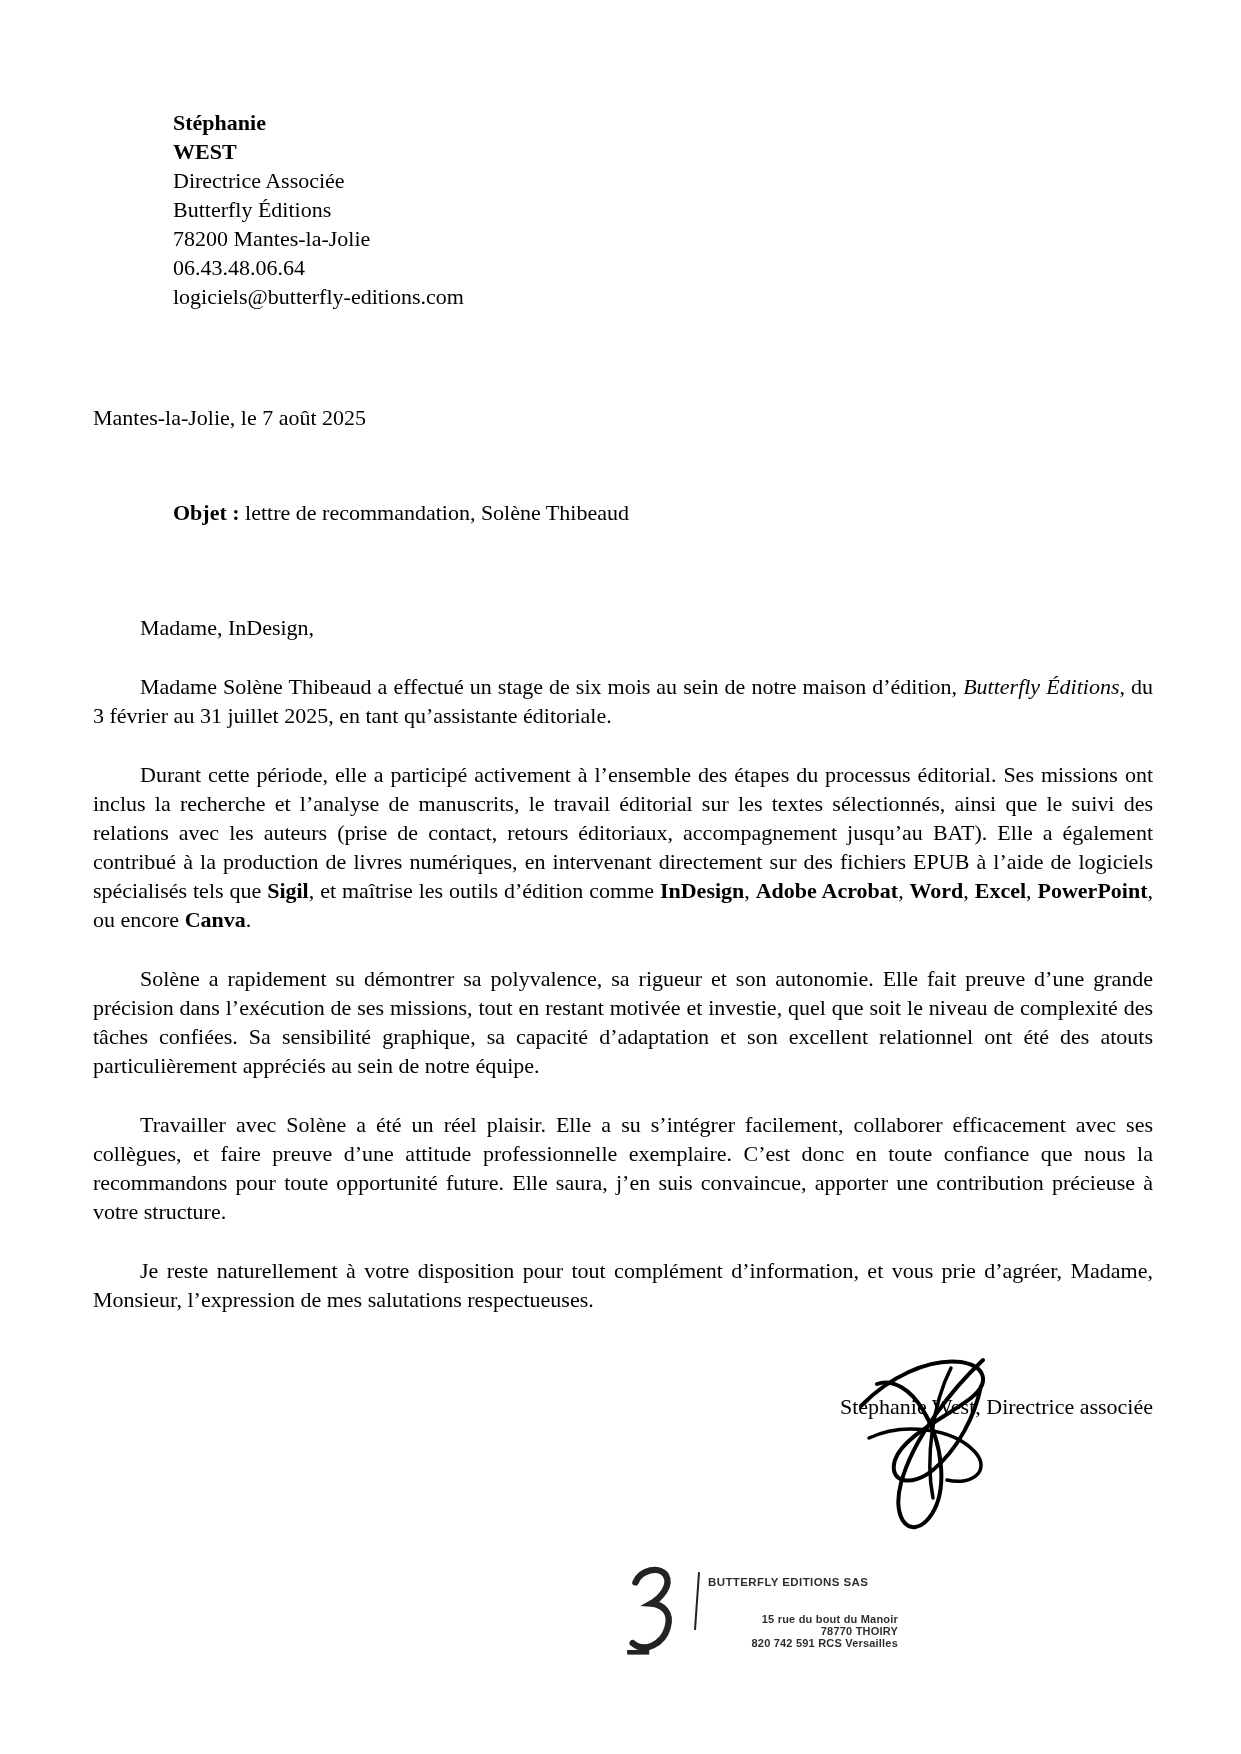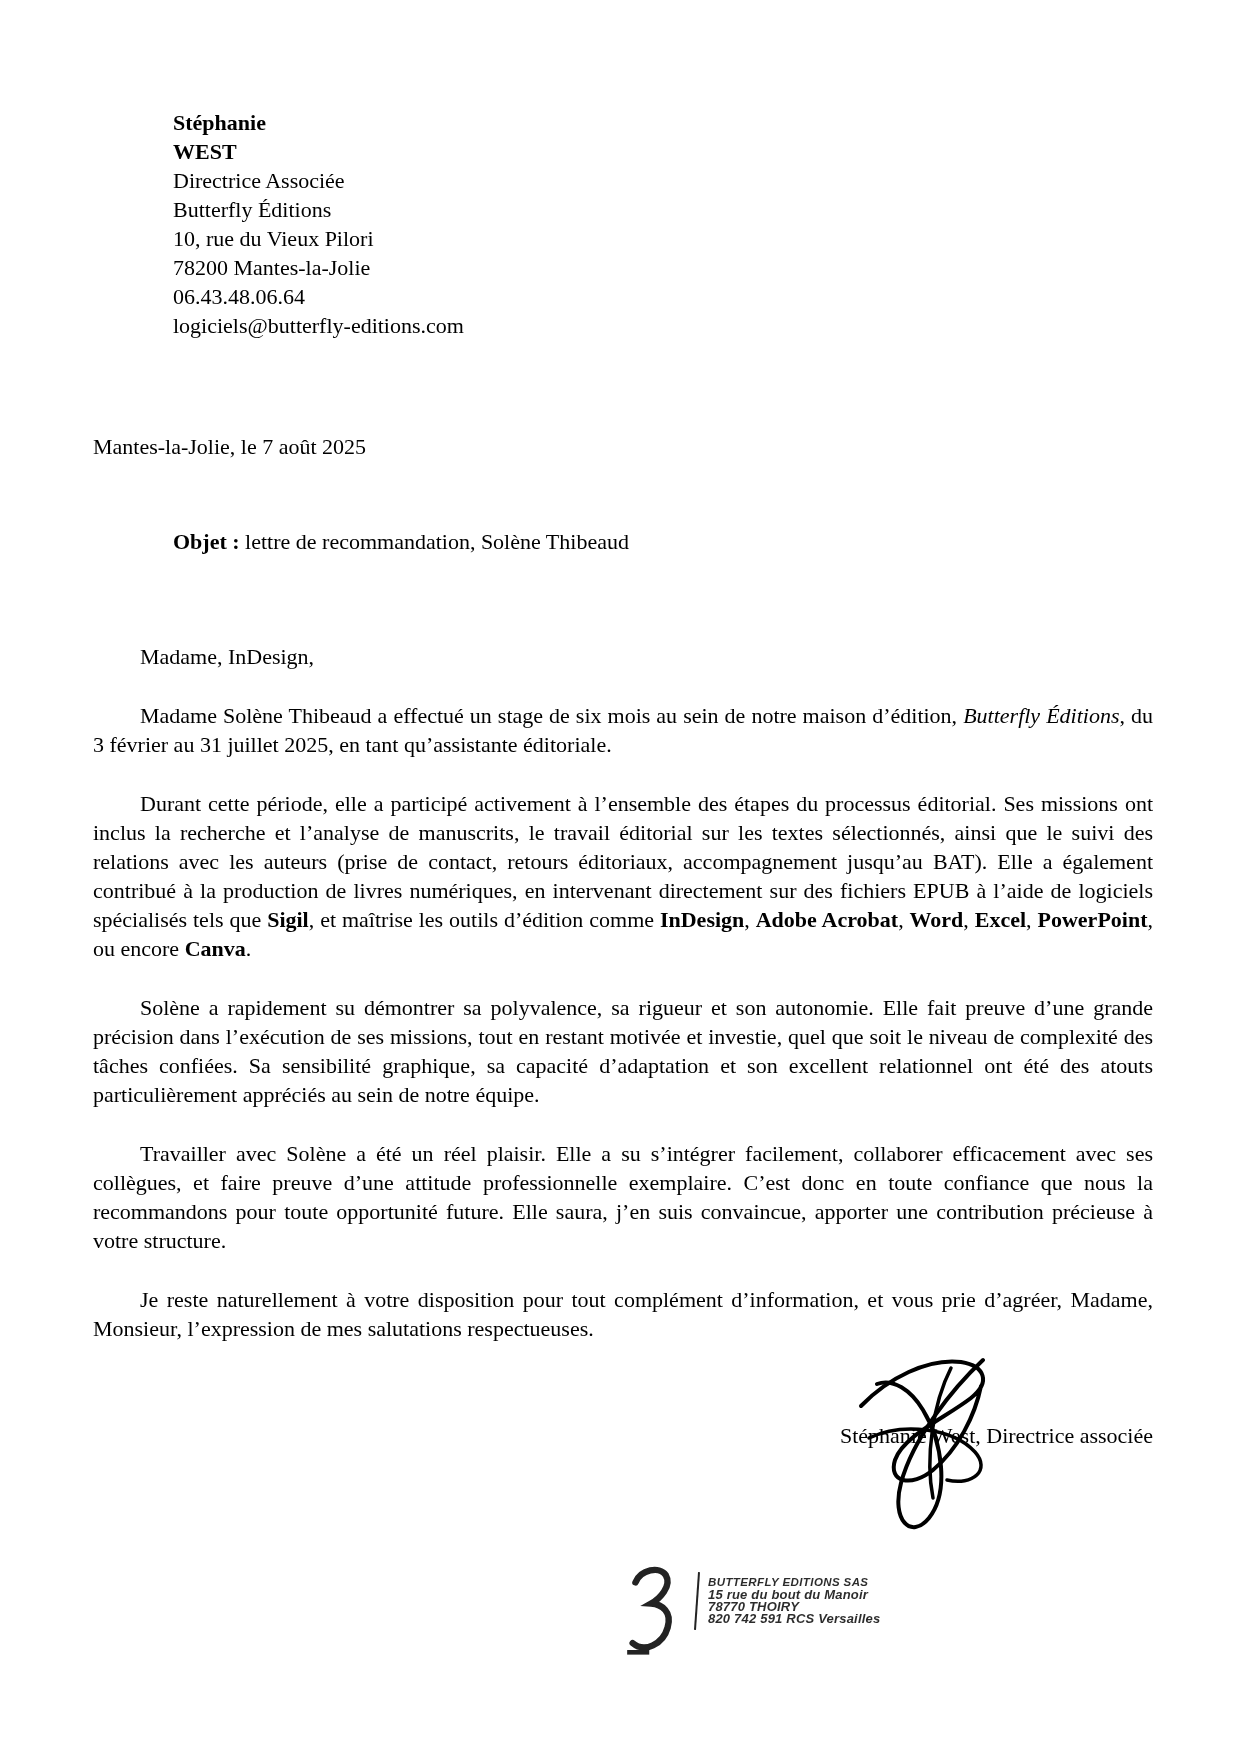--- a/index.html
+++ b/index.html
@@ -71,34 +71,33 @@
     background: #111;
     margin: 12px 10px 0 14px;
     transform: rotate(4deg);
   }
   .stamp-text {
     font-family: "Liberation Sans", "DejaVu Sans", sans-serif;
     font-weight: bold;
     color: #1a1a1a;
     margin-top: 16px;
     width: 190px;
-    font-style: italic;
   }
   .stamp-company {
     font-size: 11.5px;
     line-height: 13px;
     letter-spacing: 0.4px;
     text-align: left;
     white-space: nowrap;
   }
   .stamp-address-block {
-    margin-top: 0;
-    font-size: 13px;
+    margin-top: 24px;
+    font-size: 11px;
     line-height: 12px;
-    text-align: left;
+    text-align: right;
     letter-spacing: 0.2px;
   }
   
   .signature-scribble {
     position: absolute;
     left: 833px;
     top: 1348px;
     width: 170px;
     height: 195px;
   }
@@ -107,21 +106,20 @@
 <body>
 
 <div class="page">
   <div class="content">
 
     <div class="sender-block">
       <span class="line bold">Stéphanie</span>
       <span class="line bold">WEST</span>
       <span class="line">Directrice Associée</span>
       <span class="line">Butterfly Éditions</span>
-      <span class="line">10, rue du Vieux Pilori</span>
       <span class="line">78200 Mantes-la-Jolie</span>
       <span class="line">06.43.48.06.64</span>
       <span class="line">logiciels@butterfly-editions.com</span>
     </div>
 
     <div class="dateline">Mantes-la-Jolie, le 7 août 2025</div>
 
     <div class="subject"><span class="bold">Objet :</span><span> lettre de recommandation, Solène Thibeaud</span></div>
 
     <div class="salutation">Madame, InDesign,</div>

